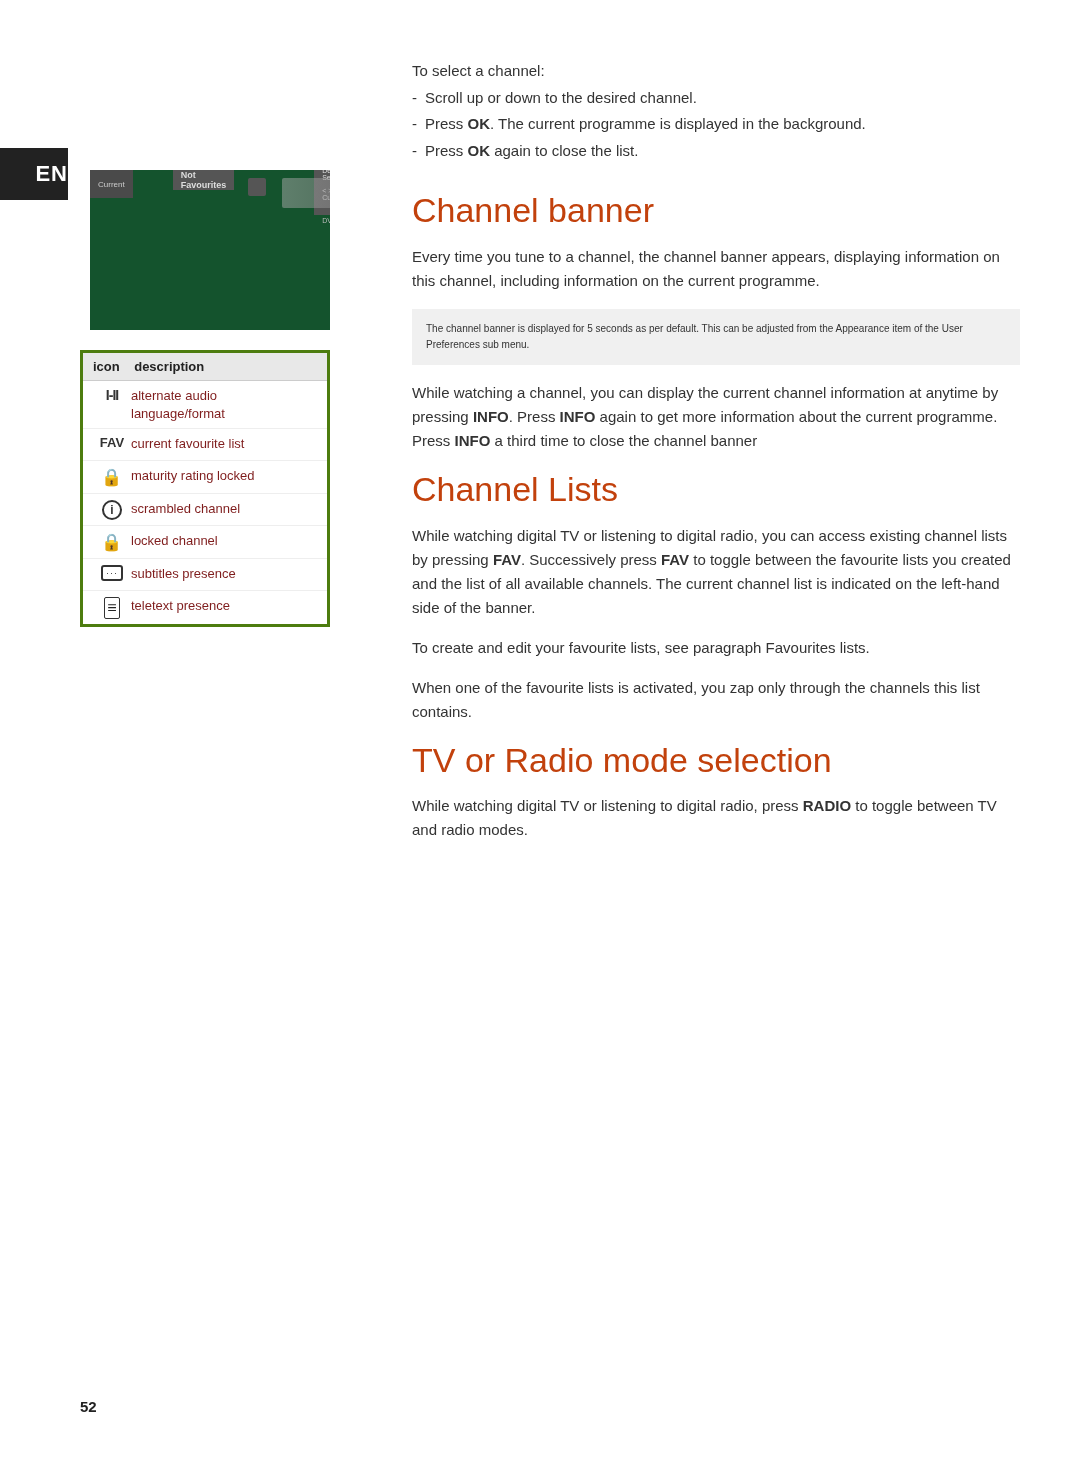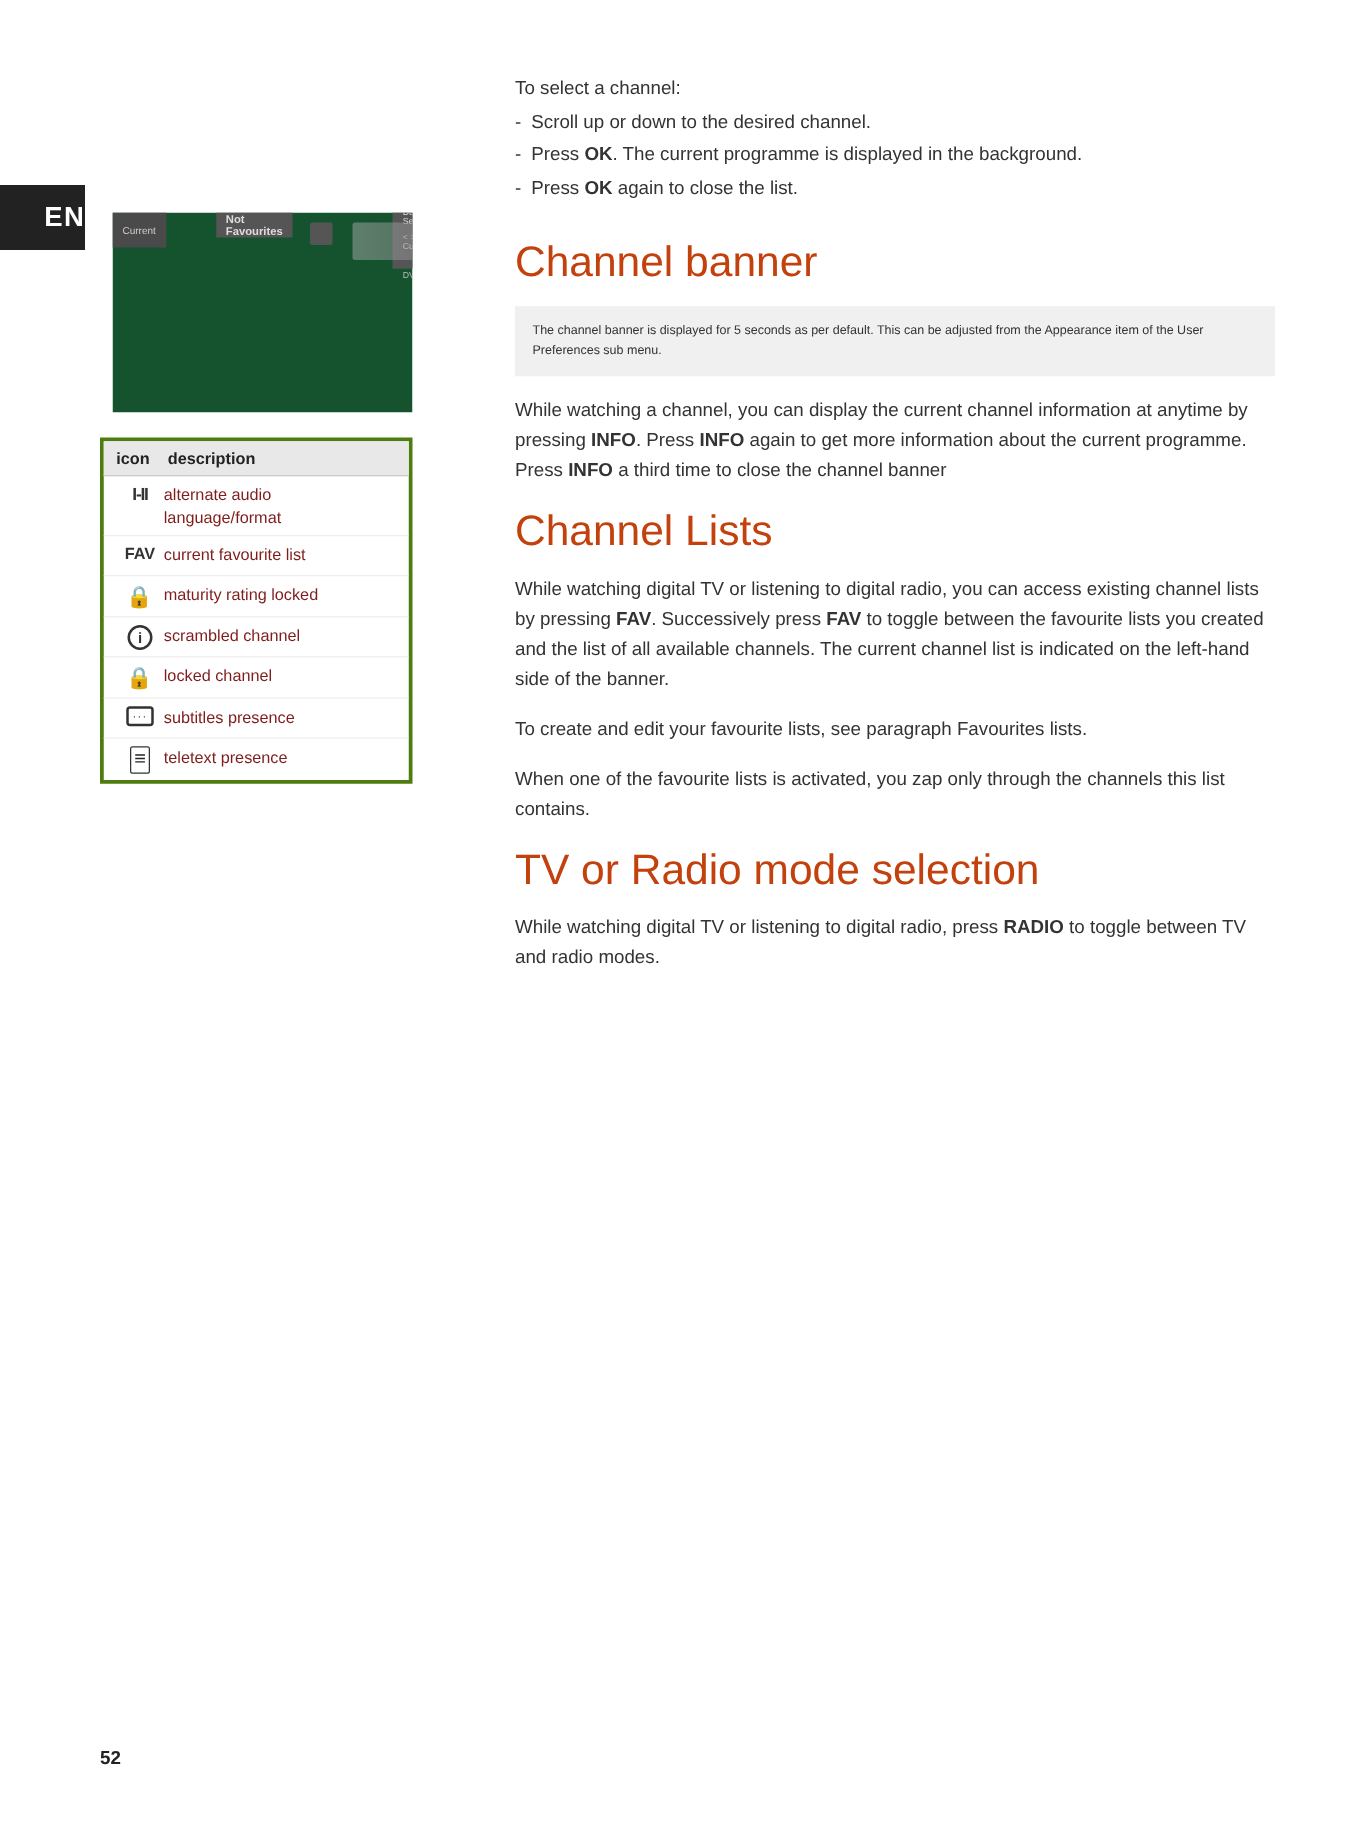--- a/index.html
+++ b/index.html
@@ -405,20 +405,23 @@
       <span>Press <b>OK</b>. The current programme is displayed in the background.</span>
     </div>
     <div class="bullet-item">
       <span class="bullet-dash">-</span>
       <span>Press <b>OK</b> again to close the list.</span>
     </div>
   </div>
 
   <h2 class="section-heading">Channel banner</h2>
 
+  <p class="section-body">
+    Every time you tune to a channel, the channel banner appears, displaying information on this channel, including information on the current programme.
+  </p>
 
   <div class="note-box">
     The channel banner is displayed for 5 seconds as per default. This can be adjusted from the Appearance item of the User Preferences sub menu.
   </div>
 
   <p class="section-body">
     While watching a channel, you can display the current channel information at anytime by pressing <b>INFO</b>. Press <b>INFO</b> again to get more information about the current programme. Press <b>INFO</b> a third time to close the channel banner
   </p>
 
   <h2 class="section-heading">Channel Lists</h2>

